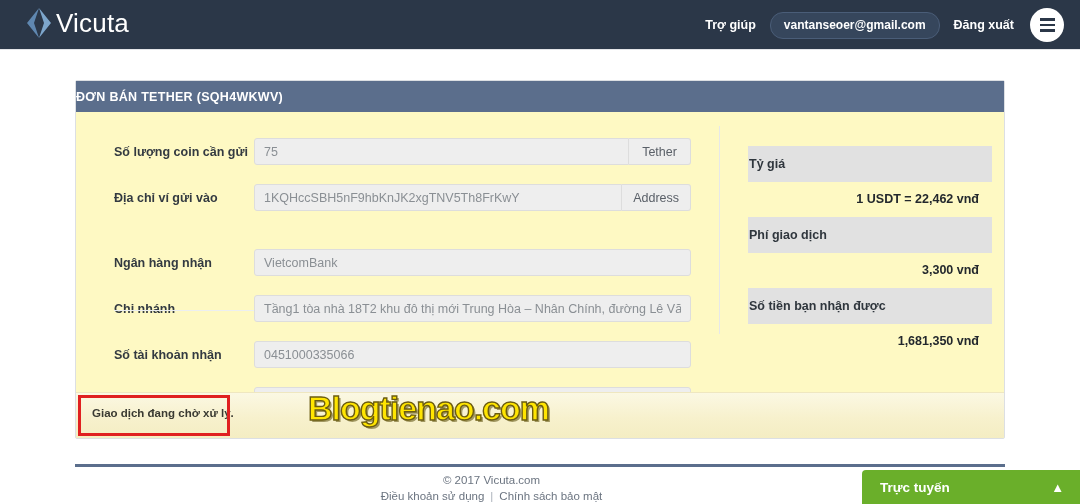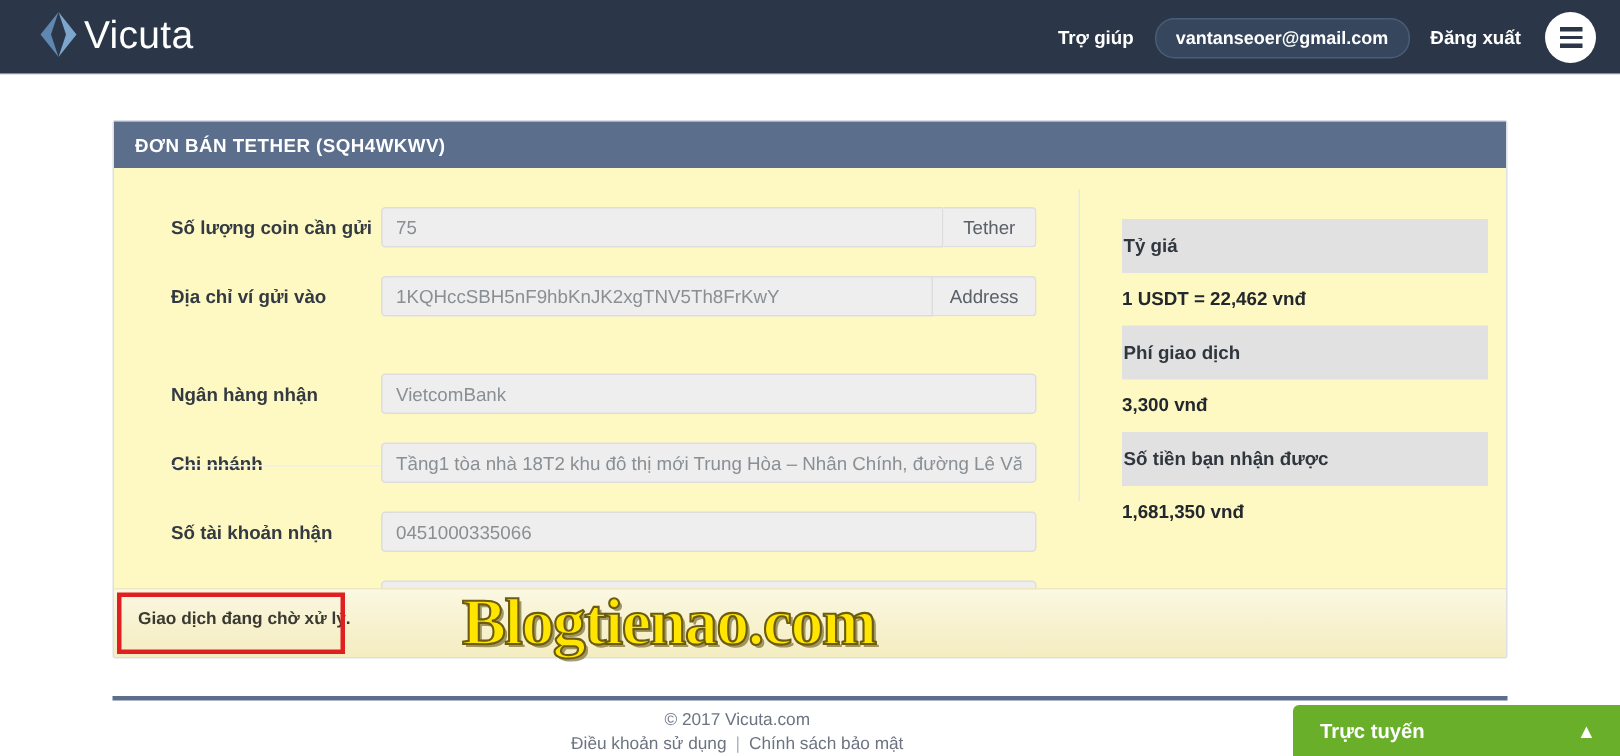--- a/index.html
+++ b/index.html
@@ -47,21 +47,21 @@
   .hamburger span { display: block; width: 15px; height: 2.6px; background: #2b3748; }
 
   
   .card {
     position: absolute; left: 75px; top: 80px; width: 930px;
     background: #ffffff; border: 1px solid #dcdfe3; border-radius: 2px;
   }
   .card-header {
     height: 31px; background: #5b6e8c; color: #ffffff;
     font-size: 12.5px; font-weight: bold; letter-spacing: .3px;
-    display: flex; align-items: center; padding-left: 14px;
+    display: flex; align-items: center; 
   }
   .card-body { position: relative; height: 280px; background: #fef9c3; }
 
   .divider-v {
     position: absolute; left: 643px; top: 14px; width: 1px; height: 208px;
     background: #e6e8ea;
   }
 
   
   .form-col { position: absolute; left: 0; top: 0; width: 643px; padding: 26px 0 0 0; }
@@ -91,42 +91,42 @@
     background: #eceff1;
   }
 
   
   .sum-col { position: absolute; left: 672px; top: 34px; width: 244px; }
   .sum-head {
     background: #e1e1e1; height: 36px; display: flex; align-items: center;
     padding-left: 1px; color: #2f363d; font-size: 12.5px; font-weight: bold;
   }
   .sum-val {
-    padding: 10px 13px 11px 0; color: #23282d;
+    text-align: right; padding: 10px 13px 11px 0; color: #23282d;
     font-size: 12.5px; font-weight: bold;
   }
 
   
   .statusbar {
     position: relative; height: 46px;
     background: linear-gradient(to bottom, #fbf8e3 0%, #f7f1cd 55%, #f4edc3 100%);
     border-top: 1px solid #efe7c0;
   }
   .status-text {
     position: absolute; left: 16px; top: 14px;
     color: #3a3a32; font-size: 11.5px; font-weight: bold;
   }
   .status-box {
     position: absolute; left: 2px; top: 2px; width: 152px; height: 41px;
     border: 3px solid #e02020; background: transparent;
   }
   .watermark {
     position: absolute; left: 232px; top: -4px;
-    font-family: Liberation Serif, serif;
-    font-size: 44px; font-weight: bold; letter-spacing: -1px;
+    font-family: Liberation Sans, sans-serif;
+    font-size: 34px; font-weight: bold; letter-spacing: -1px;
     color: #ffe500;
     -webkit-text-stroke: 1.4px #6b5c11;
     text-shadow: 2px 2px 0 rgba(90,76,10,.55);
     white-space: nowrap;
     text-align: center;
   }
 
   
   .footer-rule {
     position: absolute; left: 75px; top: 464px; width: 930px; height: 3px;

